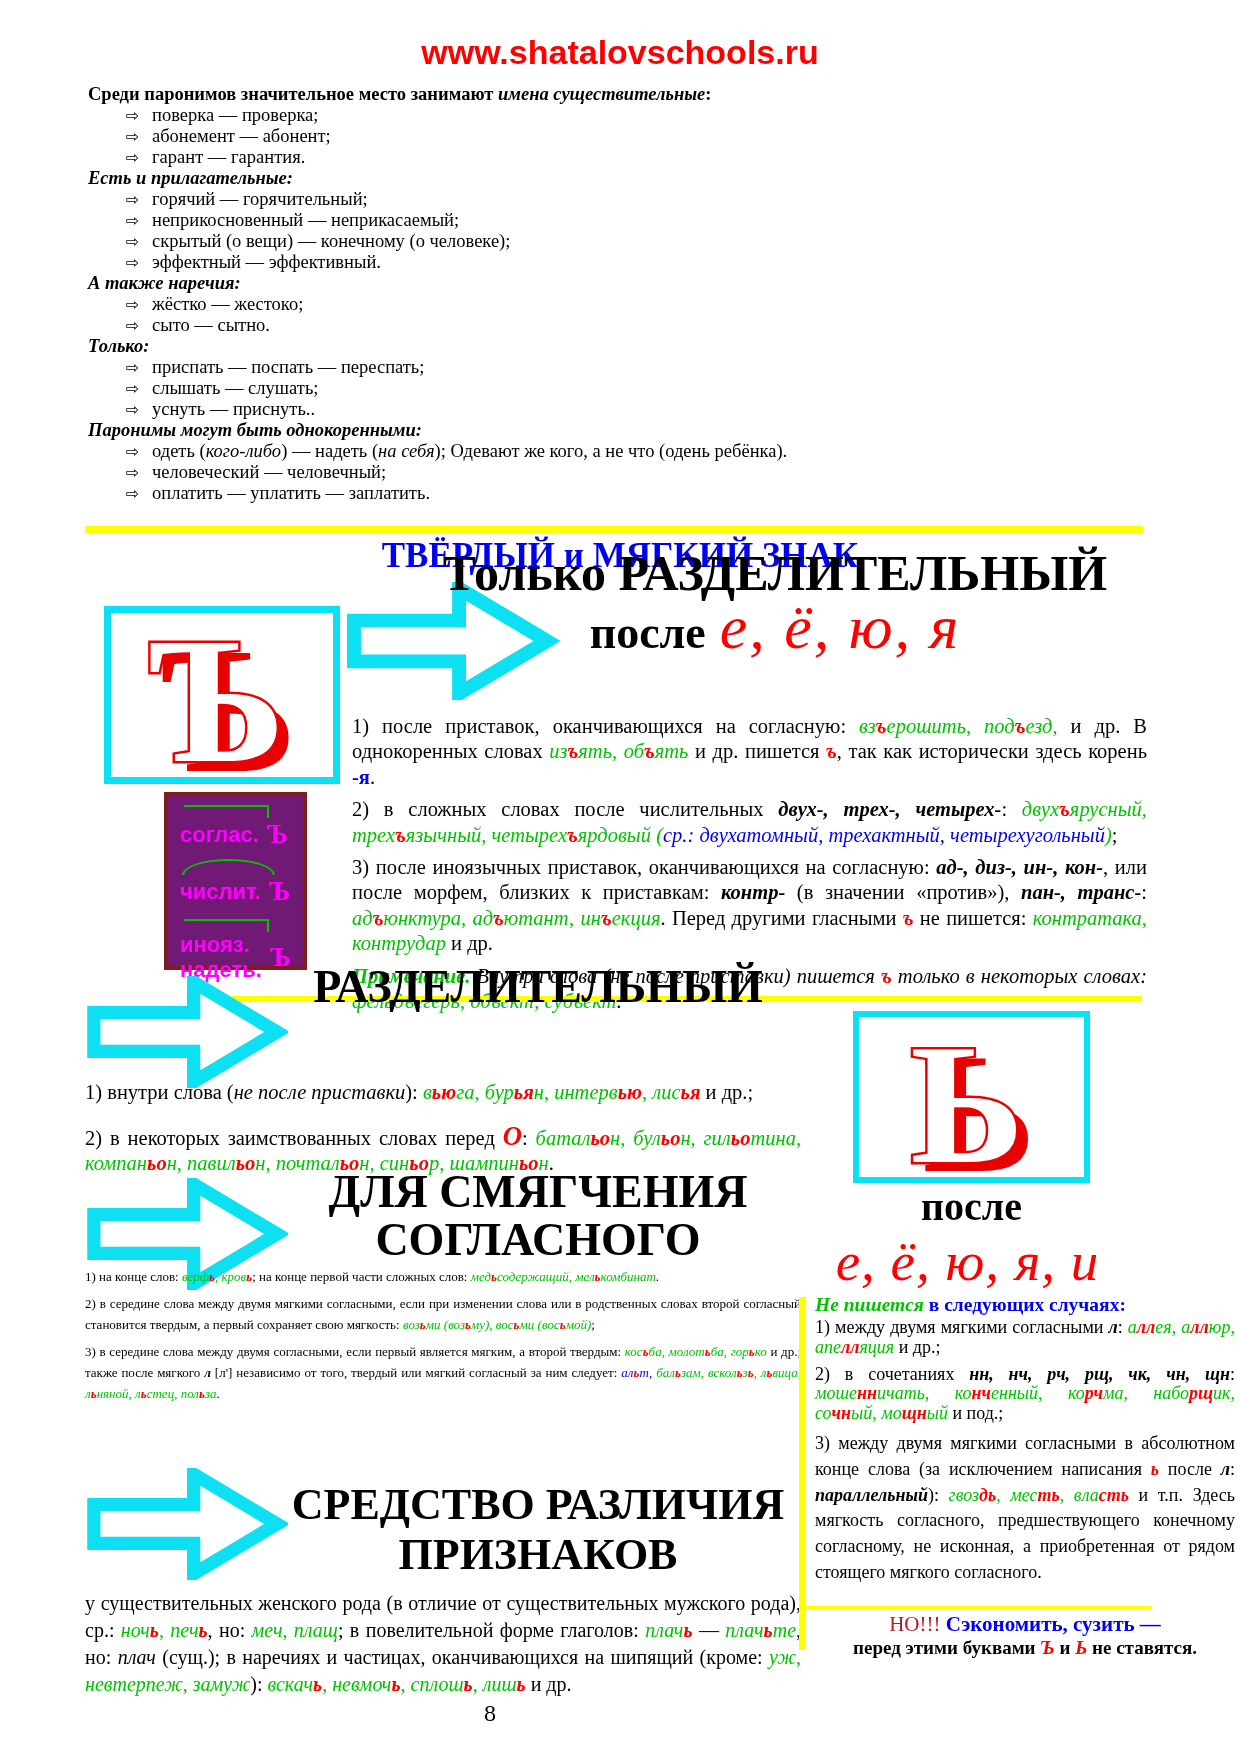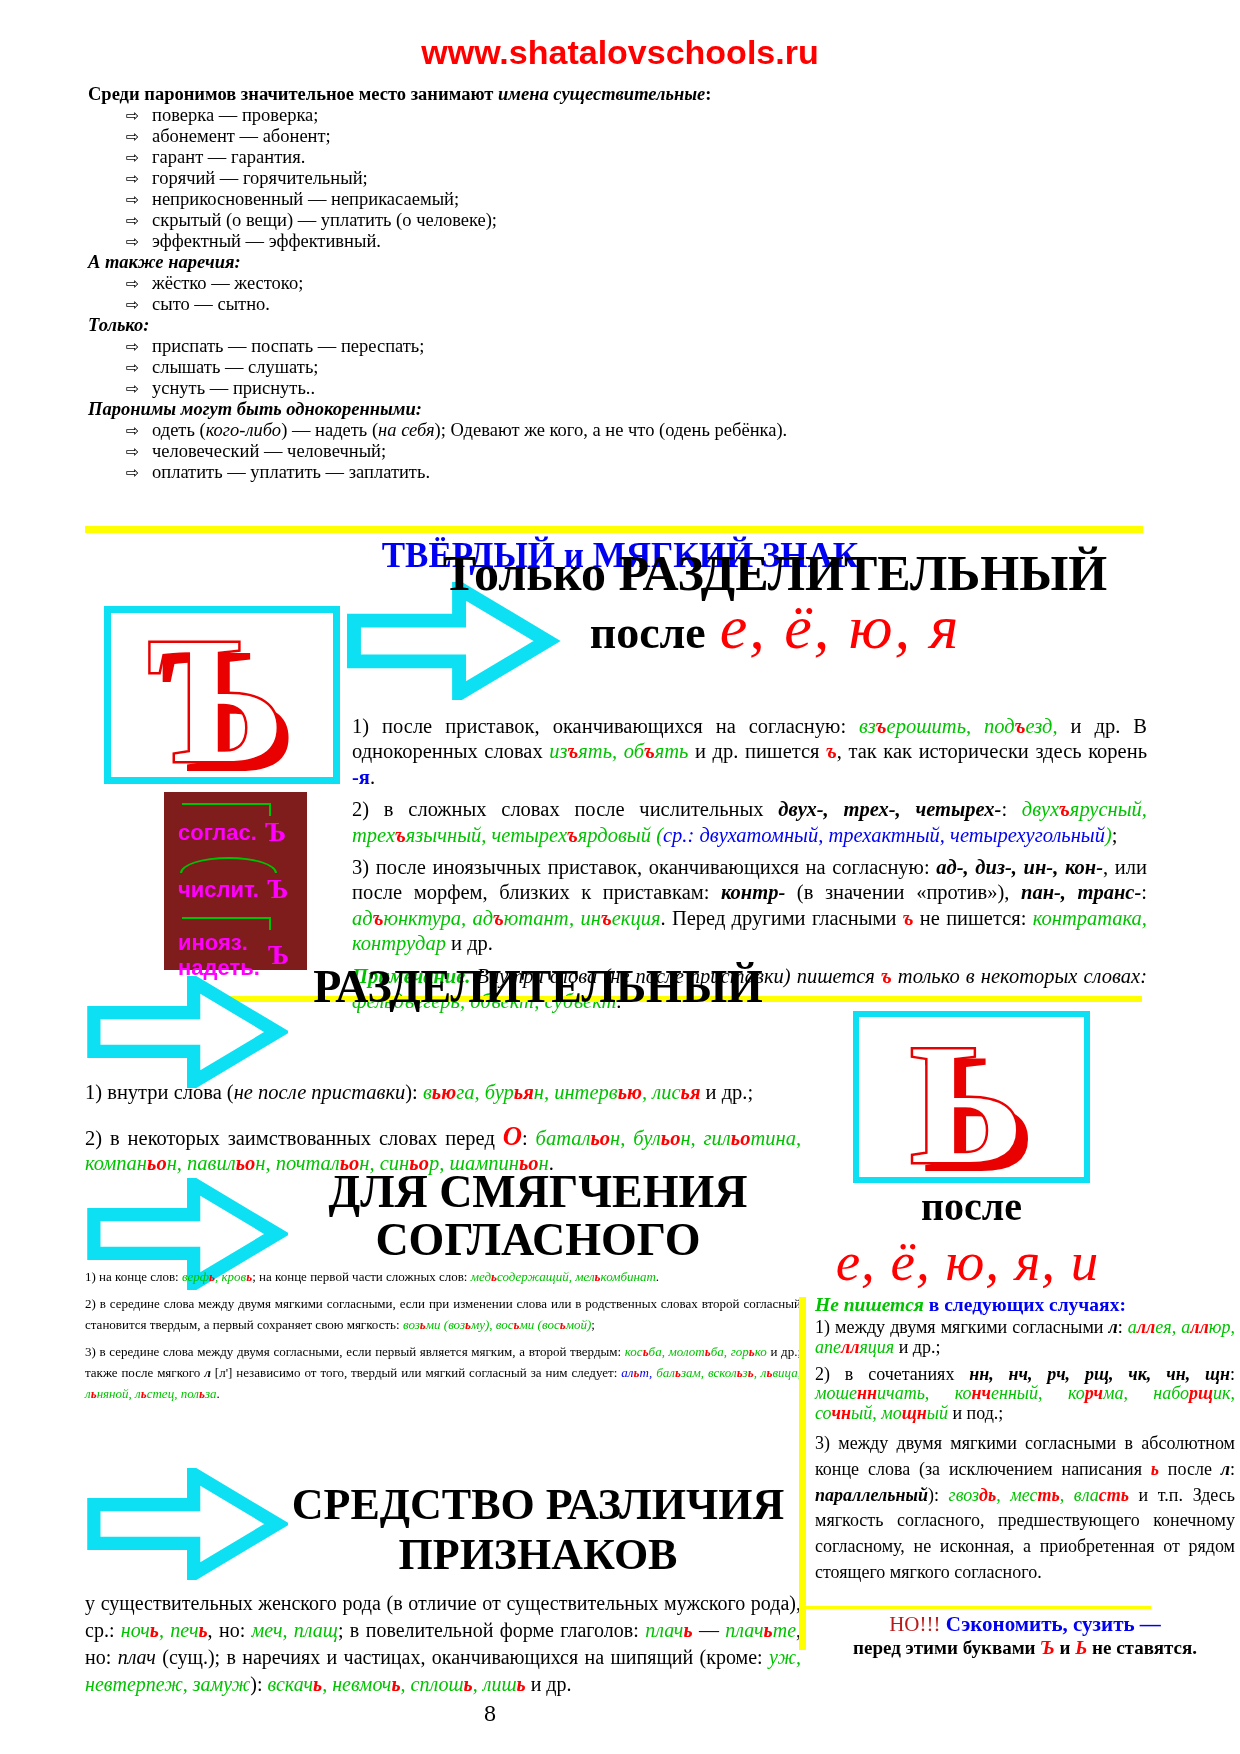--- a/index.html
+++ b/index.html
@@ -30,21 +30,21 @@
 
   #ybox{top:606px;left:104px;width:236px;height:178px;border:7px solid #0ce0f2;box-sizing:border-box;background:#fff;}
   .arrow-svg{position:absolute;}
   #t1title{top:544px;left:400px;width:750px;text-align:center;font-weight:bold;font-size:50px;white-space:nowrap;}
   #t1after{top:596px;left:400px;width:750px;display:flex;justify-content:center;align-items:baseline;gap:14px;}
   #t1after .posle{font-weight:bold;font-size:46px;}
   #t1after .letters{font-style:italic;font-size:62px;color:#ff0000;letter-spacing:2px;line-height:1;}
   #t1paras{top:714px;left:352px;width:795px;font-size:20.5px;line-height:25.4px;text-align:justify;}
   #t1paras .xpara{margin-bottom:7px;}
 
-  #sidebox{top:792px;left:164px;width:143px;height:178px;background:#7f1d1d;border:2px solid #7f1d1d;box-sizing:border-box;padding-top:22px;}
+  #sidebox{top:792px;left:164px;width:143px;height:178px;background:#701a75;border:4px solid #7f1d1d;box-sizing:border-box;padding-top:22px;}
   .sbx-item{position:relative;margin:0 0 25px 12px;font-family:"Liberation Sans",sans-serif;font-weight:bold;font-size:22px;color:#ff00ff;display:flex;align-items:center;}
   .sbx-lines{display:flex;flex-direction:column;line-height:25px;}
   .sbx-sign{font-family:"Liberation Serif",serif;font-size:28px;margin-left:8px;}
   .mark{position:absolute;}
   .mark-bracket{top:-13px;left:4px;right:34px;height:11px;border-top:2.5px solid #00c300;border-right:2.5px solid #00c300;}
   .mark-arc{top:-16px;left:2px;right:28px;height:14px;border:2.5px solid #00c300;border-bottom:none;border-radius:50% 50% 0 0 / 100% 100% 0 0;}
 
   #bar2{top:996px;left:195px;width:947px;height:6px;background:#ffff00;}
   #s2title{top:960px;left:280px;width:516px;text-align:center;font-weight:bold;font-size:46px;white-space:nowrap;}
   #s2paras{top:1080px;left:85px;width:716px;font-size:20.5px;line-height:25.5px;text-align:justify;}
@@ -78,23 +78,24 @@
 </head>
 <body>
 
 <div class="abs" id="url">www.shatalovschools.ru</div>
 
 <div class="abs" id="plist">
     <div class="pline phead"><span class="s-b">Среди паронимов значительное место занимают </span><span class="s-bi">имена существительные</span><span class="s-b">:</span></div>
     <div class="pline pitem"><span class="arr">⇨</span><span class="s-k">поверка — проверка;</span></div>
     <div class="pline pitem"><span class="arr">⇨</span><span class="s-k">абонемент — абонент;</span></div>
     <div class="pline pitem"><span class="arr">⇨</span><span class="s-k">гарант — гарантия.</span></div>
+    <div class="pline phead"><span class="s-bi">Есть и прилагательные:</span></div>
     <div class="pline pitem"><span class="arr">⇨</span><span class="s-k">горячий — горячительный;</span></div>
     <div class="pline pitem"><span class="arr">⇨</span><span class="s-k">неприкосновенный — неприкасаемый;</span></div>
-    <div class="pline pitem"><span class="arr">⇨</span><span class="s-k">скрытый (о вещи) — уплатить (о человеке);</span></div>
+    <div class="pline pitem"><span class="arr">⇨</span><span class="s-k">скрытый (о вещи) — конечному (о человеке);</span></div>
     <div class="pline pitem"><span class="arr">⇨</span><span class="s-k">эффектный — эффективный.</span></div>
     <div class="pline phead"><span class="s-bi">А также наречия:</span></div>
     <div class="pline pitem"><span class="arr">⇨</span><span class="s-k">жёстко — жестоко;</span></div>
     <div class="pline pitem"><span class="arr">⇨</span><span class="s-k">сыто — сытно.</span></div>
     <div class="pline phead"><span class="s-bi">Только:</span></div>
     <div class="pline pitem"><span class="arr">⇨</span><span class="s-k">приспать — поспать — переспать;</span></div>
     <div class="pline pitem"><span class="arr">⇨</span><span class="s-k">слышать — слушать;</span></div>
     <div class="pline pitem"><span class="arr">⇨</span><span class="s-k">уснуть — приснуть..</span></div>
     <div class="pline phead"><span class="s-bi">Паронимы могут быть однокоренными:</span></div>
     <div class="pline pitem"><span class="arr">⇨</span><span class="s-k">одеть (</span><span class="s-i">кого-либо</span><span class="s-k">) — надеть (</span><span class="s-i">на себя</span><span class="s-k">); Одевают же кого, а не что (одень ребёнка).</span></div>

